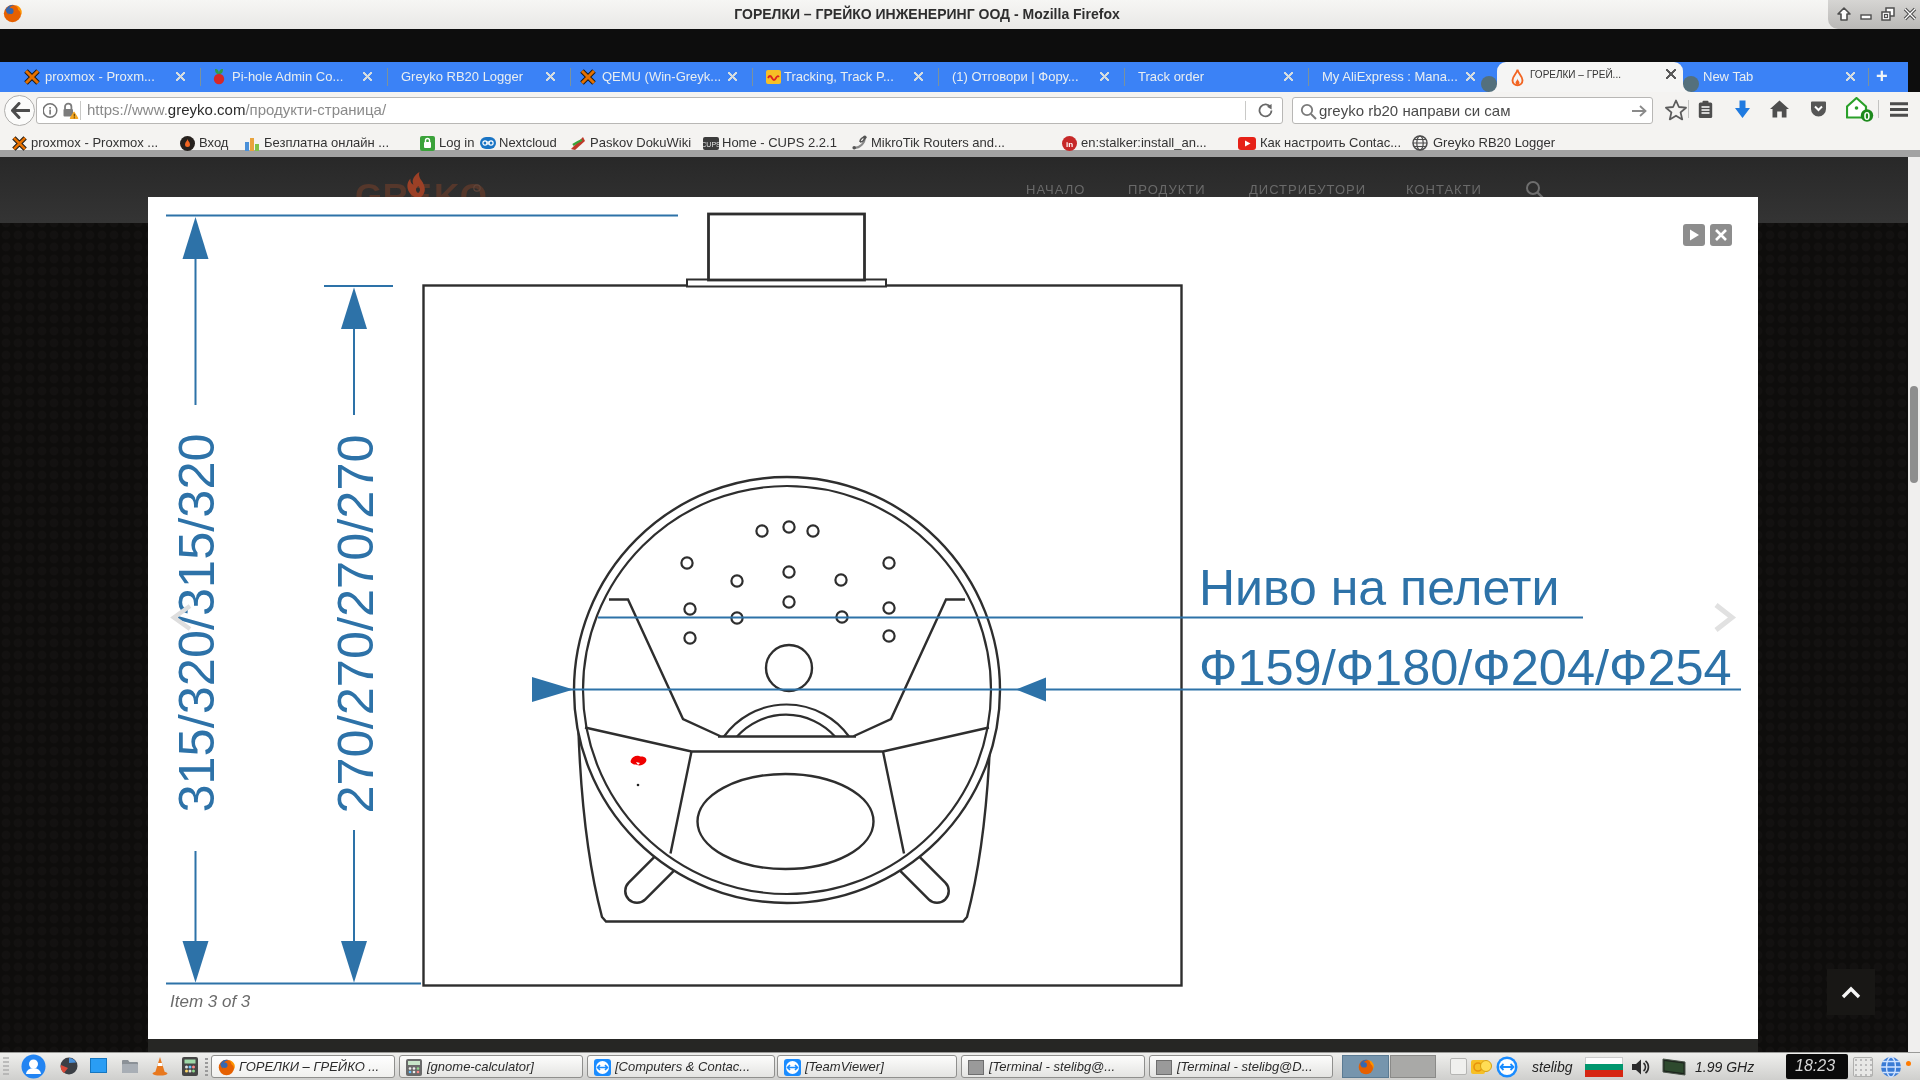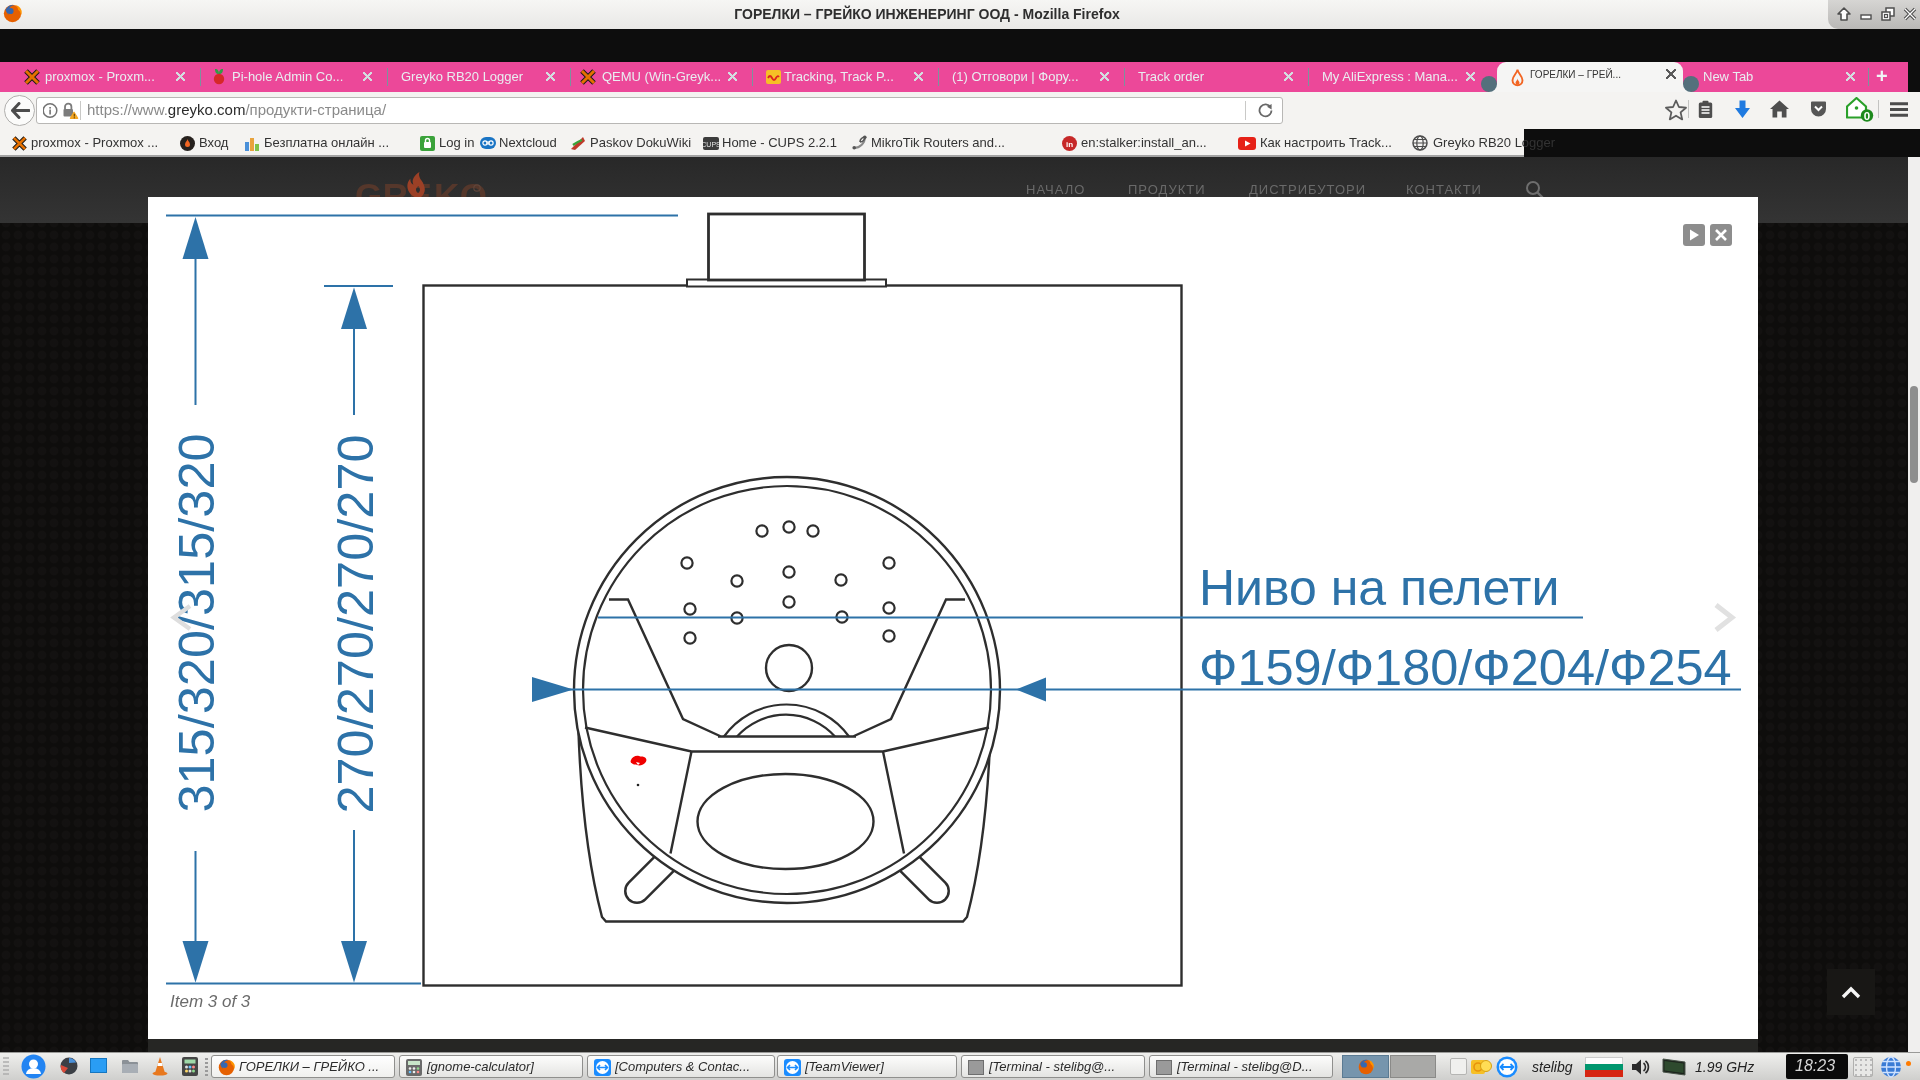--- a/index.html
+++ b/index.html
@@ -8,21 +8,21 @@
 #stage{position:relative;width:1920px;height:1080px;background:#0d0d0d;}
 
 #titlebar{left:0;top:0;width:1920px;height:29px;background:linear-gradient(#f6f6f4,#e9e8e6);}
 #title-text{left:0;top:0;width:1854px;text-align:center;line-height:29px;font-size:14px;font-weight:bold;color:#2e2e2e;}
 #winbtns{right:0;top:0;width:92px;height:29px;background:linear-gradient(#d6d5d3,#b9b8b6);border-bottom-left-radius:10px;}
 
 #menubar{left:0;top:29px;width:1920px;height:33px;background:#54707c;color:#f4f7f8;font-size:14px;}
 #menubar span{position:absolute;top:8px;}
 #menubar u{text-decoration:underline;text-underline-offset:2px;}
 
-#tabbar{left:0;top:62px;width:1908px;height:30px;background:#ec4899;}
+#tabbar{left:0;top:62px;width:1908px;height:30px;background:#3b82f6;}
 .tab{position:absolute;top:0;height:30px;color:#e9eef1;font-size:13px;}
 .tab .ttl{position:absolute;top:7px;left:31px;white-space:nowrap;overflow:hidden;}
 .tab .ttl.noicon{left:13px;}
 .tsep{position:absolute;top:6px;width:1px;height:18px;background:#7b929d;}
 .tclose{position:absolute;top:10px;width:9px;height:9px;font-size:0;
  background:linear-gradient(45deg,transparent 40%,#d4dce0 40%,#d4dce0 60%,transparent 60%),
  linear-gradient(-45deg,transparent 40%,#d4dce0 40%,#d4dce0 60%,transparent 60%);}
 #activetab .tclose{width:10px;height:10px;background:linear-gradient(45deg,transparent 42%,#5a5a5a 42%,#5a5a5a 58%,transparent 58%),
  linear-gradient(-45deg,transparent 42%,#5a5a5a 42%,#5a5a5a 58%,transparent 58%);}
 #activetab{position:absolute;left:1490px;top:0px;width:200px;height:30px;}
@@ -35,21 +35,21 @@
 #activetab .wr:before{left:0;}
 #activetab .ttl{position:absolute;left:40px;top:7px;font-size:10px;color:#333;}
 
 #navbar{left:0;top:92px;width:1920px;height:37px;background:#f4f3f1;}
 #urlbar{left:36px;top:5px;width:1247px;height:27px;background:#fff;border:1px solid #b8b7b5;border-radius:3px;}
 #backbtn{left:4px;top:3px;width:31px;height:31px;border-radius:50%;background:#fbfbfa;border:1px solid #b0afad;}
 #searchbar{left:1292px;top:5px;width:361px;height:27px;background:#fff;border:1px solid #b8b7b5;border-radius:3px;}
 .urltext{font-size:15px;color:#8a8a8a;position:absolute;top:4px;left:50px;white-space:nowrap;}
 .urltext b{color:#2b2b2b;font-weight:normal;}
 
-#bookmarks{left:0;top:129px;width:1524px;height:28px;background:#f4f3f1;border-bottom:2px solid #a3a3a3;font-size:13px;color:#333;}
+#bookmarks{left:0;top:129px;width:1920px;height:28px;background:#f4f3f1;border-bottom:7px solid #a3a3a3;font-size:13px;color:#333;}
 .bm{position:absolute;top:6px;white-space:nowrap;}
 
 #content{left:0;top:157px;width:1920px;height:895px;background:#0e0d0c;overflow:hidden;}
 #bghex{left:0;top:0;width:1920px;height:895px;background:#0e0d0c;
  background-image:radial-gradient(circle at 6px 6px, rgba(40,37,34,.20) 4px, transparent 4.8px);
  background-size:12px 12px;}
 #pageheader{left:0;top:0;width:1920px;height:66px;background:linear-gradient(#282828,#343434);}
 #botstrip{left:148px;top:882px;width:1610px;height:13px;background:#262624;}
 .pm{position:absolute;top:25px;font-size:13px;color:#6a6a6a;letter-spacing:1px;}
 #glogo{left:355px;top:15px;}
@@ -187,20 +187,30 @@
         <rect x="30.7" y="11.8" width="1.3" height="2.8" fill="#7a5200"></rect>
         <rect x="30.7" y="15.2" width="1.3" height="1.2" fill="#7a5200"></rect>
     </svg>
     <div class="ab" style="left:80px;top:9px;width:1px;height:19px;background:#c9c9c7;"></div>
     <div class="urltext ab" style="left:87px;top:9px;">https://www.<b>greyko.com</b>/продукти-страница/</div>
     <div class="ab" style="left:1245px;top:9px;width:1px;height:19px;background:#c9c9c7;"></div>
     <svg class="ab" style="left:1257px;top:10px;" width="17" height="17" viewBox="0 0 17 17">
         <path d="M13.6,5.2 A6,6 0 1 0 14.5,8.5" fill="none" stroke="#686868" stroke-width="1.8"></path>
         <polygon points="14.6,2 14.6,7.6 10,4.8" fill="#686868"></polygon>
       </svg>
+    <div id="searchbar" class="ab">
+      <svg class="ab" style="left:7px;top:5px;" width="17" height="17" viewBox="0 0 17 17">
+          <circle cx="7" cy="7" r="5.2" fill="none" stroke="#7a7a7a" stroke-width="1.8"></circle>
+          <path d="M11,11 L16,16" stroke="#7a7a7a" stroke-width="2"></path>
+        </svg>
+      <div class="ab" style="left:26px;top:4px;font-size:15px;color:#4a4a4a;">greyko rb20 направи си сам</div>
+      <svg class="ab" style="left:338px;top:6px;" width="16" height="14" viewBox="0 0 16 14">
+          <path d="M1,7 H14 M9,2 L14.5,7 L9,12" stroke="#8a8a8a" stroke-width="1.8" fill="none"></path>
+        </svg>
+    </div>
     <svg class="ab" style="left:1665px;top:7px;" width="22" height="22" viewBox="0 0 22 22">
         <path d="M11,1.5 L13.9,8 L21,8.7 L15.6,13.4 L17.2,20.4 L11,16.7 L4.8,20.4 L6.4,13.4 L1,8.7 L8.1,8 z" fill="none" stroke="#5c5c5c" stroke-width="1.8" stroke-linejoin="round"></path>
       </svg>
     <div class="ab" style="left:1688px;top:8px;width:1px;height:18px;background:#c3c3c1;"></div>
     <svg class="ab" style="left:1698px;top:8px;" width="15" height="19" viewBox="0 0 15 19">
         <rect x="0.8" y="2.5" width="13.4" height="15.5" rx="1.5" fill="#4e4e4e"></rect>
         <rect x="4.5" y="0.8" width="6" height="3.4" rx="1" fill="#4e4e4e"></rect>
         <path d="M3.5,7 H11.5 M3.5,10 H11.5 M3.5,13 H11.5" stroke="#ffffff" stroke-width="1.3"></path>
       </svg>
     <svg class="ab" style="left:1734px;top:8px;" width="17" height="19" viewBox="0 0 17 19">
@@ -275,21 +285,21 @@
     <div class="bm" style="left:871px">MikroTik Routers and...</div>
     <svg class="ab" style="left:1062px;top:7px" width="15" height="15" viewBox="0 0 15 15">
         <circle cx="7.5" cy="7.5" r="7.5" fill="#c62828"></circle>
         <text x="7.5" y="10.5" font-size="8" fill="#fff" text-anchor="middle" font-family="Liberation Sans" font-weight="bold">in</text>
       </svg>
     <div class="bm" style="left:1081px">en:stalker:install_an...</div>
     <svg class="ab" style="left:1238px;top:8px" width="18" height="13" viewBox="0 0 18 13">
         <rect width="18" height="13" rx="3" fill="#e62117"></rect>
         <polygon points="7,3.5 7,9.5 12.5,6.5" fill="#fff"></polygon>
       </svg>
-    <div class="bm" style="left:1260px">Как настроить Track...</div>
+    <div class="bm" style="left:1260px">Как настроить Contac...</div>
     <svg class="ab" style="left:1412px;top:6px" width="16" height="16" viewBox="0 0 16 16">
         <circle cx="8" cy="8" r="7" fill="none" stroke="#4c4c4c" stroke-width="1.5"></circle>
         <ellipse cx="8" cy="8" rx="3.2" ry="7" fill="none" stroke="#4c4c4c" stroke-width="1.2"></ellipse>
         <path d="M1,8 H15 M2,4.5 H14 M2,11.5 H14" stroke="#4c4c4c" stroke-width="1.2" fill="none"></path>
       </svg>
     <div class="bm" style="left:1433px">Greyko RB20 Logger</div>
   </div>
 
   <div id="content" class="ab">
     <div id="bghex" class="ab"></div>

